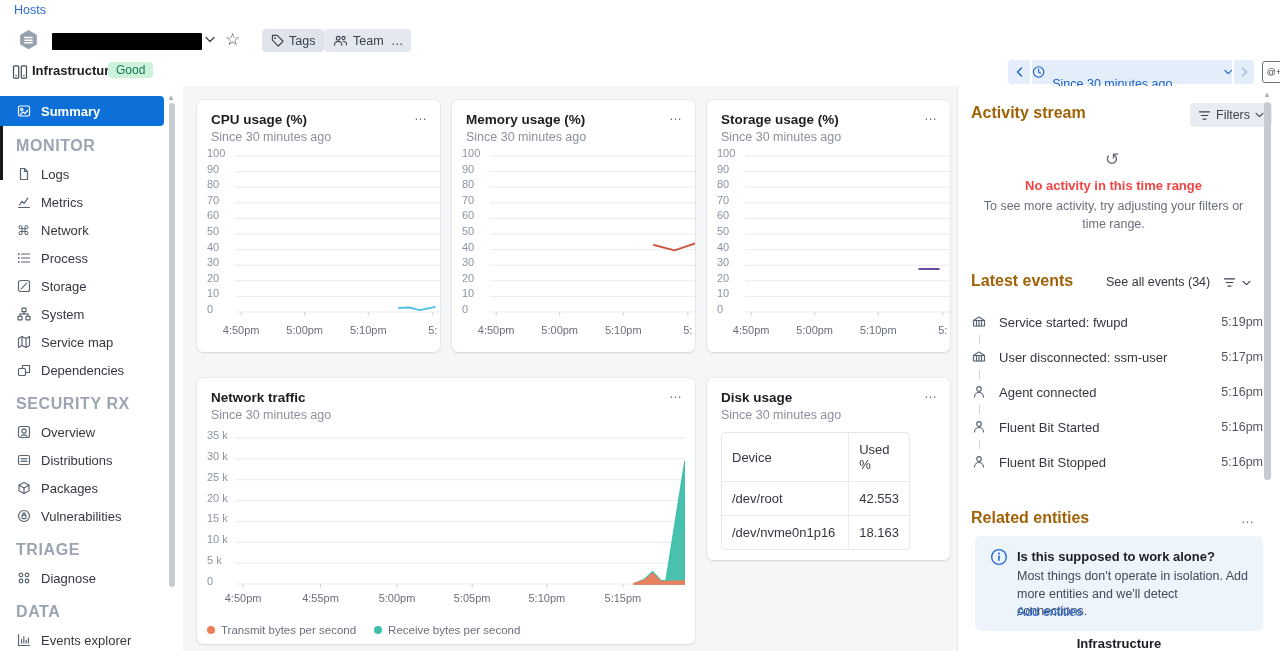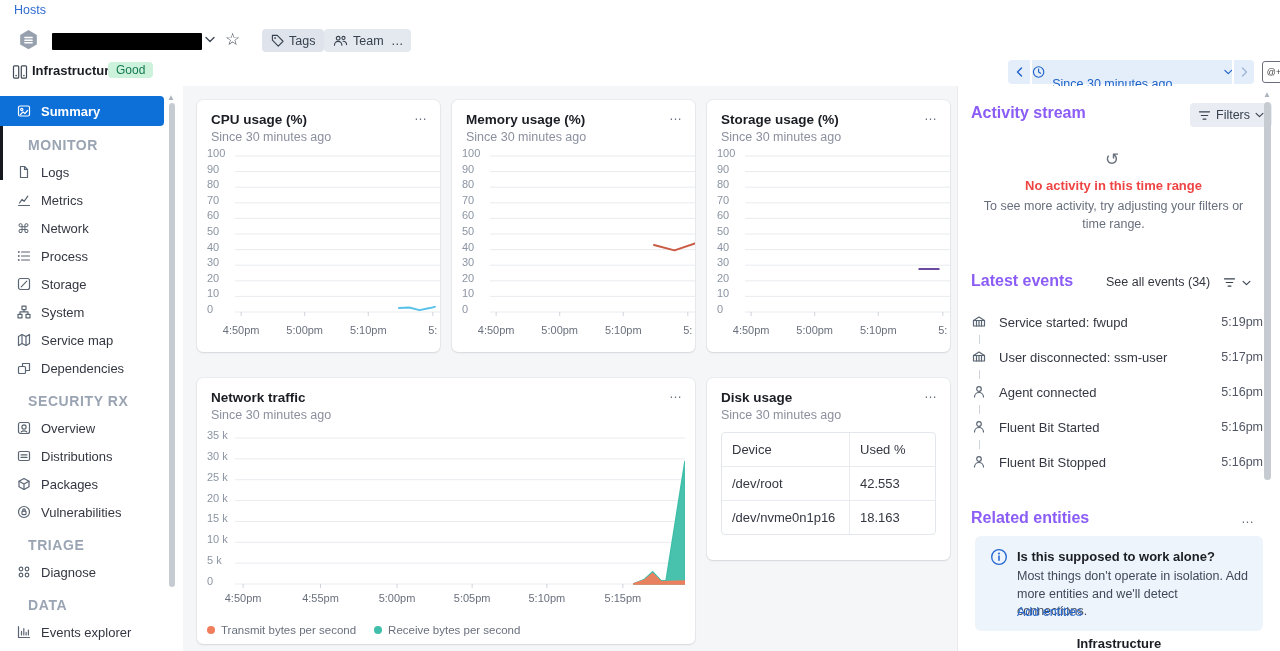--- a/index.html
+++ b/index.html
@@ -23,50 +23,50 @@
   .infra-label { position:absolute; left:32px; top:5px; font-size:13px; font-weight:bold; color:#1a1d23; }
   .good-badge { position:absolute; left:108px; top:4px; background:#cdf2dc; color:#13794f; font-size:12px; padding:1px 8px; border-radius:4px; }
   .tp-seg { position:absolute; top:2px; height:24px; background:#e4eefb; display:flex; align-items:center; justify-content:center; }
   .tp-text { font-size:12.5px; color:#1d62c8;margin-top:38px; }
   .edge-icon { position:absolute; left:1262px; top:3px; width:24px; height:22px; border:1px solid #69707d; border-radius:3px; background:#fff; font-size:9px; color:#444; display:flex; align-items:center; justify-content:center; }
 
   
   .sidebar { position:absolute; left:0; top:86px; width:183px; height:565px; background:#fff; }
   .left-mark { position:absolute; left:0; top:22px; width:3px; height:72px; background:#15181c; }
   .nav-sel { position:absolute; left:0; top:10px; width:164px; height:30px; background:#0d6fd8; color:#fff; display:flex; align-items:center; gap:10px; padding-left:16px; font-size:13px; font-weight:bold; border-radius:0 4px 4px 0; cursor:pointer; }
-  .nav-section { font-size:14px; color:#9aa4b2; letter-spacing:.6px; padding:11px 28px 5px; font-weight:bold; }
+  .nav-section { font-size:16px; color:#9aa4b2; letter-spacing:.6px; padding:11px 16px 5px; font-weight:bold; }
   .nav-item { display:flex; align-items:center; gap:10px; height:28px; padding-left:16px; font-size:13px; color:#343741; cursor:pointer; }
   .nav-item .nicon, .nav-sel .nicon { width:15px; display:flex; justify-content:center; }
   .cmd-glyph { font-size:13px; color:#5a6573; line-height:1; }
   .sb-scroll-up { position:absolute; left:167px; top:7px; font-size:8px; color:#aab2bc; }
   .sb-thumb { position:absolute; left:169px; top:17px; width:6px; height:484px; background:#c6cbd1; border-radius:3px; }
 
   
   .main-bg { position:absolute; left:183px; top:86px; width:774px; height:565px; background:#f5f6f8; }
   .card { position:absolute; background:#fff; border-radius:6px; box-shadow:0 1px 2px rgba(20,30,40,.10), 0 0 0 1px rgba(20,30,40,.04); }
   .card-title { position:absolute; left:14px; top:12px; font-size:13.5px; font-weight:bold; color:#1a1d23; }
   .card-sub { position:absolute; left:14px; top:30px; font-size:12.5px; color:#8b909e; }
   .card-more { position:absolute; right:12px; top:8px; font-size:13px; color:#69707d; letter-spacing:1px; cursor:pointer; }
   .chart { position:absolute; overflow:hidden; }
   .chart-sm { left:10px; top:46px; width:233px; height:196px; }
   .chart-lg { left:10px; top:52px; width:478px; height:180px; }
   .legend { position:absolute; left:10px; top:246px; display:flex; gap:18px; align-items:center; }
   .legend-item { display:flex; align-items:center; gap:6px; font-size:11.5px; color:#69707d; }
   .legend-dot { width:8px; height:8px; border-radius:50%; }
 
   
-  .disk-table { position:absolute; left:14px; top:54px; width:215px; border:1px solid #e3e6ec; border-radius:4px; border-collapse:separate; border-spacing:0; font-size:13px; }
+  .disk-table { position:absolute; left:14px; top:54px; width:189px; border:1px solid #e3e6ec; border-radius:4px; border-collapse:separate; border-spacing:0; font-size:13px; }
   .disk-table th, .disk-table td { text-align:left; padding:9px 10px; border-bottom:1px solid #e9ebf0; color:#343741; font-weight:normal; }
   .disk-table th { color:#343741; }
   .disk-table td:first-child, .disk-table th:first-child { border-right:1px solid #e9ebf0; width:128px; }
   .disk-table tr:last-child td { border-bottom:none; }
 
   
   .right-panel { position:absolute; left:957px; top:86px; width:323px; height:565px; background:#fff; border-left:1px solid #e8eaee; }
-  .rp-title { font-size:16px; font-weight:bold; color:#8b5cf6; }
+  .rp-title { font-size:16px; font-weight:bold; color:#a16207; }
   .filters-btn { position:absolute; left:232px; top:17px; height:24px; background:#e9edf3; border-radius:4px; display:flex; align-items:center; gap:5px; padding:8px 8px; font-size:12.5px; color:#37404d; cursor:pointer; }
   .empty-icon { position:absolute; left:147px; top:63px; font-size:17px; color:#69707d; }
   .empty-title { position:absolute; left:13px; top:92px; width:285px; text-align:center; font-size:13px; font-weight:bold; color:#ef4444; }
   .empty-desc { position:absolute; left:18px; top:111px; width:275px; text-align:center; font-size:12.5px; color:#69707d; line-height:1.45; }
   .see-all { position:absolute; left:148px; top:189px; font-size:12.5px; color:#343741; cursor:pointer; }
   .ev-filter { position:absolute; left:265px; top:191px; display:flex; align-items:center; gap:6px; cursor:pointer; }
   .events { position:absolute; left:13px; top:226px; width:292px; }
   .event-row { display:flex; align-items:center; gap:12px; height:20px; }
   .event-label { flex:1; font-size:13px; color:#343741; }
   .event-time { font-size:12.5px; color:#515764; }

